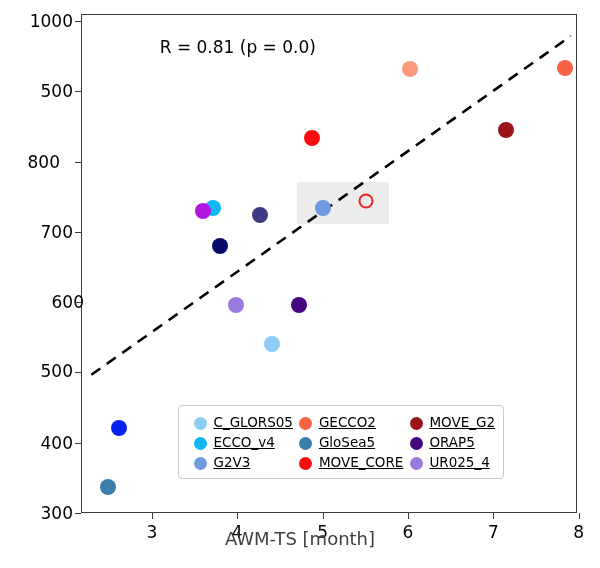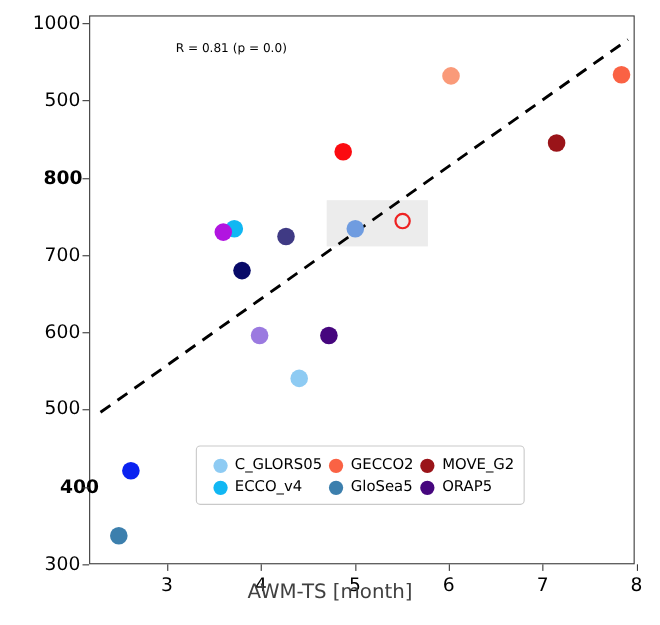--- a/index.html
+++ b/index.html
@@ -11,21 +11,21 @@
         border:1.6px solid #3a3a3a;box-sizing:border-box;background:#fff;}
   .ylabel-txt{position:absolute;font-size:17px;color:#000;text-align:right;
               width:60px;transform:translateY(-50%);}
   .ymark{position:absolute;left:-6px;width:6px;height:0;border-top:1.6px solid #3a3a3a;}
   .xlabel-txt{position:absolute;font-size:17px;color:#000;text-align:center;
               width:40px;transform:translateX(-50%);}
   .xmark{position:absolute;top:0;height:6px;width:0;border-left:1.6px solid #3a3a3a;}
   #xtitle{position:absolute;left:50%;top:528px;font-size:18px;color:#404040;
           transform:translateX(-50%);white-space:nowrap;}
 
-  #rtext{position:absolute;font-size:11px;color:#000;white-space:nowrap;}
+  #rtext{position:absolute;font-size:17px;color:#000;white-space:nowrap;}
 
   #shade{position:absolute;background:#ececec;}
 
   .pt{position:absolute;border-radius:50%;transform:translate(-50%,-50%);}
   .pt.open{background:transparent !important;}
 
   #trend{position:absolute;left:0;top:0;width:100%;height:100%;pointer-events:none;}
 
   
   #legend{position:absolute;border:1px solid #c9c9c9;border-radius:4px;background:#fff;
@@ -58,56 +58,64 @@
         <div class="pt" title="GloSea5_GO5" style="width: 16px; height: 16px; left: 36.7091px; top: 413.256px; background: rgb(10, 34, 240);"></div>
         <div class="pt" title="MERRA_Ocean" style="width: 16px; height: 16px; left: 138.299px; top: 231.227px; background: rgb(8, 10, 104);"></div>
         <div class="pt" title="MOVE_CORE" style="width: 16px; height: 16px; left: 229.645px; top: 122.993px; background: rgb(251, 11, 16);"></div>
         <div class="pt" title="MOVE_G2" style="width: 16px; height: 16px; left: 424.289px; top: 114.559px; background: rgb(154, 20, 25);"></div>
         <div class="pt" title="ORAP5" style="width: 16px; height: 16px; left: 216.84px; top: 290.263px; background: rgb(70, 6, 126);"></div>
         <div class="pt" title="PIOMAS" style="width: 16px; height: 16px; left: 121.225px; top: 196.086px; background: rgb(177, 21, 224);"></div>
         <div class="pt" title="TOPAZ4" style="width: 16px; height: 16px; left: 177.57px; top: 200.303px; background: rgb(63, 58, 132);"></div>
         <div class="pt" title="UR025_4" style="width: 16px; height: 16px; left: 153.666px; top: 289.561px; background: rgb(155, 122, 224);"></div>
       </div>
     <div id="rtext" style="left: 77.6867px; top: 21.6268px;">R = 0.81 (p = 0.0)</div>
-    <div id="legend" style="left: 96.4682px; top: 390.063px;">
+    <div id="legend" style="left: 96.4682px; top: 390.063px; text-decoration: underline;">
       <table>
           <tbody id="legend-body">
             <tr>
               <td class="lg-sw"><span class="lg-dot" style="background: rgb(142, 203, 243);"></span></td>
               <td class="lg-txt">C_GLORS05</td>
               <td class="lg-sw"><span class="lg-dot" style="background: rgb(250, 98, 68);"></span></td>
               <td class="lg-txt">GECCO2</td>
               <td class="lg-sw"><span class="lg-dot" style="background: rgb(154, 20, 25);"></span></td>
               <td class="lg-txt">MOVE_G2</td>
             </tr>
             <tr>
               <td class="lg-sw"><span class="lg-dot" style="background: rgb(17, 183, 243);"></span></td>
               <td class="lg-txt">ECCO_v4</td>
               <td class="lg-sw"><span class="lg-dot" style="background: rgb(60, 127, 173);"></span></td>
               <td class="lg-txt">GloSea5</td>
               <td class="lg-sw"><span class="lg-dot" style="background: rgb(70, 6, 126);"></span></td>
               <td class="lg-txt">ORAP5</td>
             </tr>
+            <tr>
+              <td class="lg-sw"><span class="lg-dot" style="background: rgb(111, 156, 224);"></span></td>
+              <td class="lg-txt">G2V3</td>
+              <td class="lg-sw"><span class="lg-dot" style="background: rgb(251, 11, 16);"></span></td>
+              <td class="lg-txt">MOVE_CORE</td>
+              <td class="lg-sw"><span class="lg-dot" style="background: rgb(155, 122, 224);"></span></td>
+              <td class="lg-txt">UR025_4</td>
+            </tr>
           </tbody>
         </table>
     </div>
   </div>
 
   <div id="yaxis-ticks">
       <div class="ylabel-txt" style="left: 13px; top: 513px;">300</div>
       <div class="ymark" style="left: 75px; top: 513px; position: absolute;"></div>
-      <div class="ylabel-txt" style="left: 30px; top: 442.718px; font-weight: bold;">400</div>
+      <div class="ylabel-txt" style="left: 13px; top: 442.718px;">400</div>
       <div class="ymark" style="left: 75px; top: 442.718px; position: absolute;"></div>
       <div class="ylabel-txt" style="left: 13px; top: 371px;">500</div>
       <div class="ymark" style="left: 75px; top: 372.437px; position: absolute;"></div>
-      <div class="ylabel-txt" style="left: 13px; top: 302.155px;">600</div>
+      <div class="ylabel-txt" style="left: 24px; top: 302.155px;">600</div>
       <div class="ymark" style="left: 75px; top: 302.155px; position: absolute;"></div>
       <div class="ylabel-txt" style="left: 13px; top: 231.873px;">700</div>
       <div class="ymark" style="left: 75px; top: 231.873px; position: absolute;"></div>
-      <div class="ylabel-txt" style="left: 15px; top: 161.592px; font-weight: bold;">800</div>
+      <div class="ylabel-txt" style="left: 0; top: 161.592px;">800</div>
       <div class="ymark" style="left: 75px; top: 161.592px; position: absolute;"></div>
       <div class="ylabel-txt" style="left: 13px; top: 91.3099px;">500</div>
       <div class="ymark" style="left: 75px; top: 91.3099px; position: absolute;"></div>
       <div class="ylabel-txt" style="left: 13px; top: 21.0282px;">1000</div>
       <div class="ymark" style="left: 75px; top: 21.0282px; position: absolute;"></div>
     </div>
   <div id="xaxis-ticks">
       <div class="xlabel-txt" style="left: 151.857px; top: 522px;">3</div>
       <div class="xmark" style="position: absolute; left: 151.857px; top: 513px;"></div>
       <div class="xlabel-txt" style="left: 237.227px; top: 522px;">4</div>

